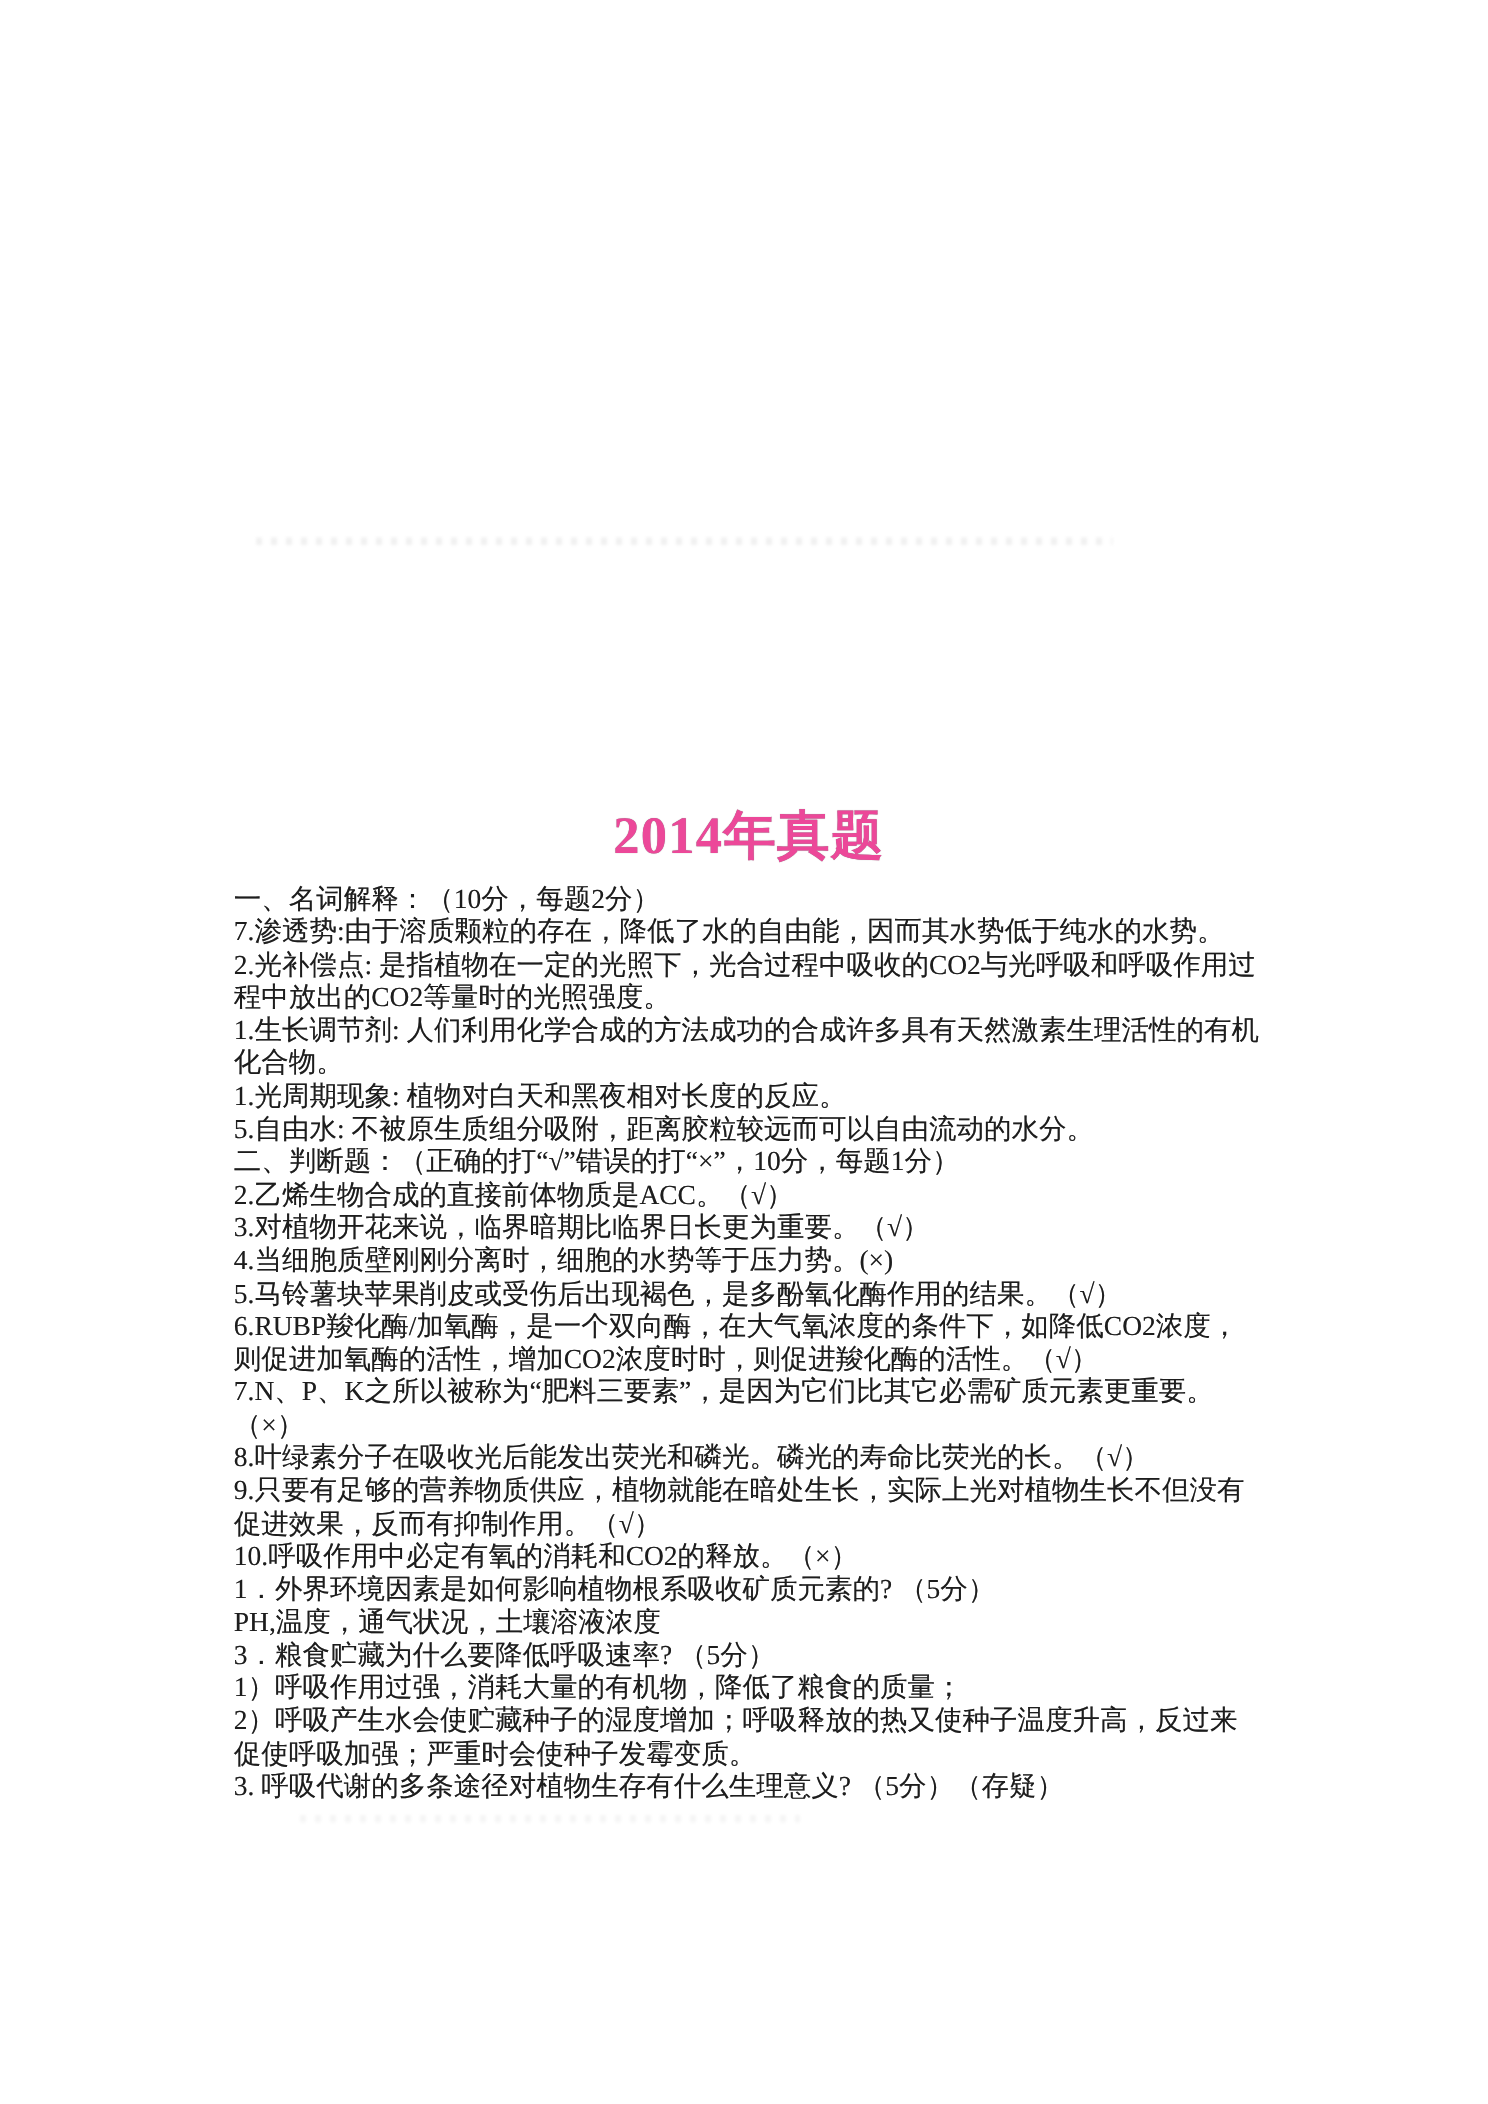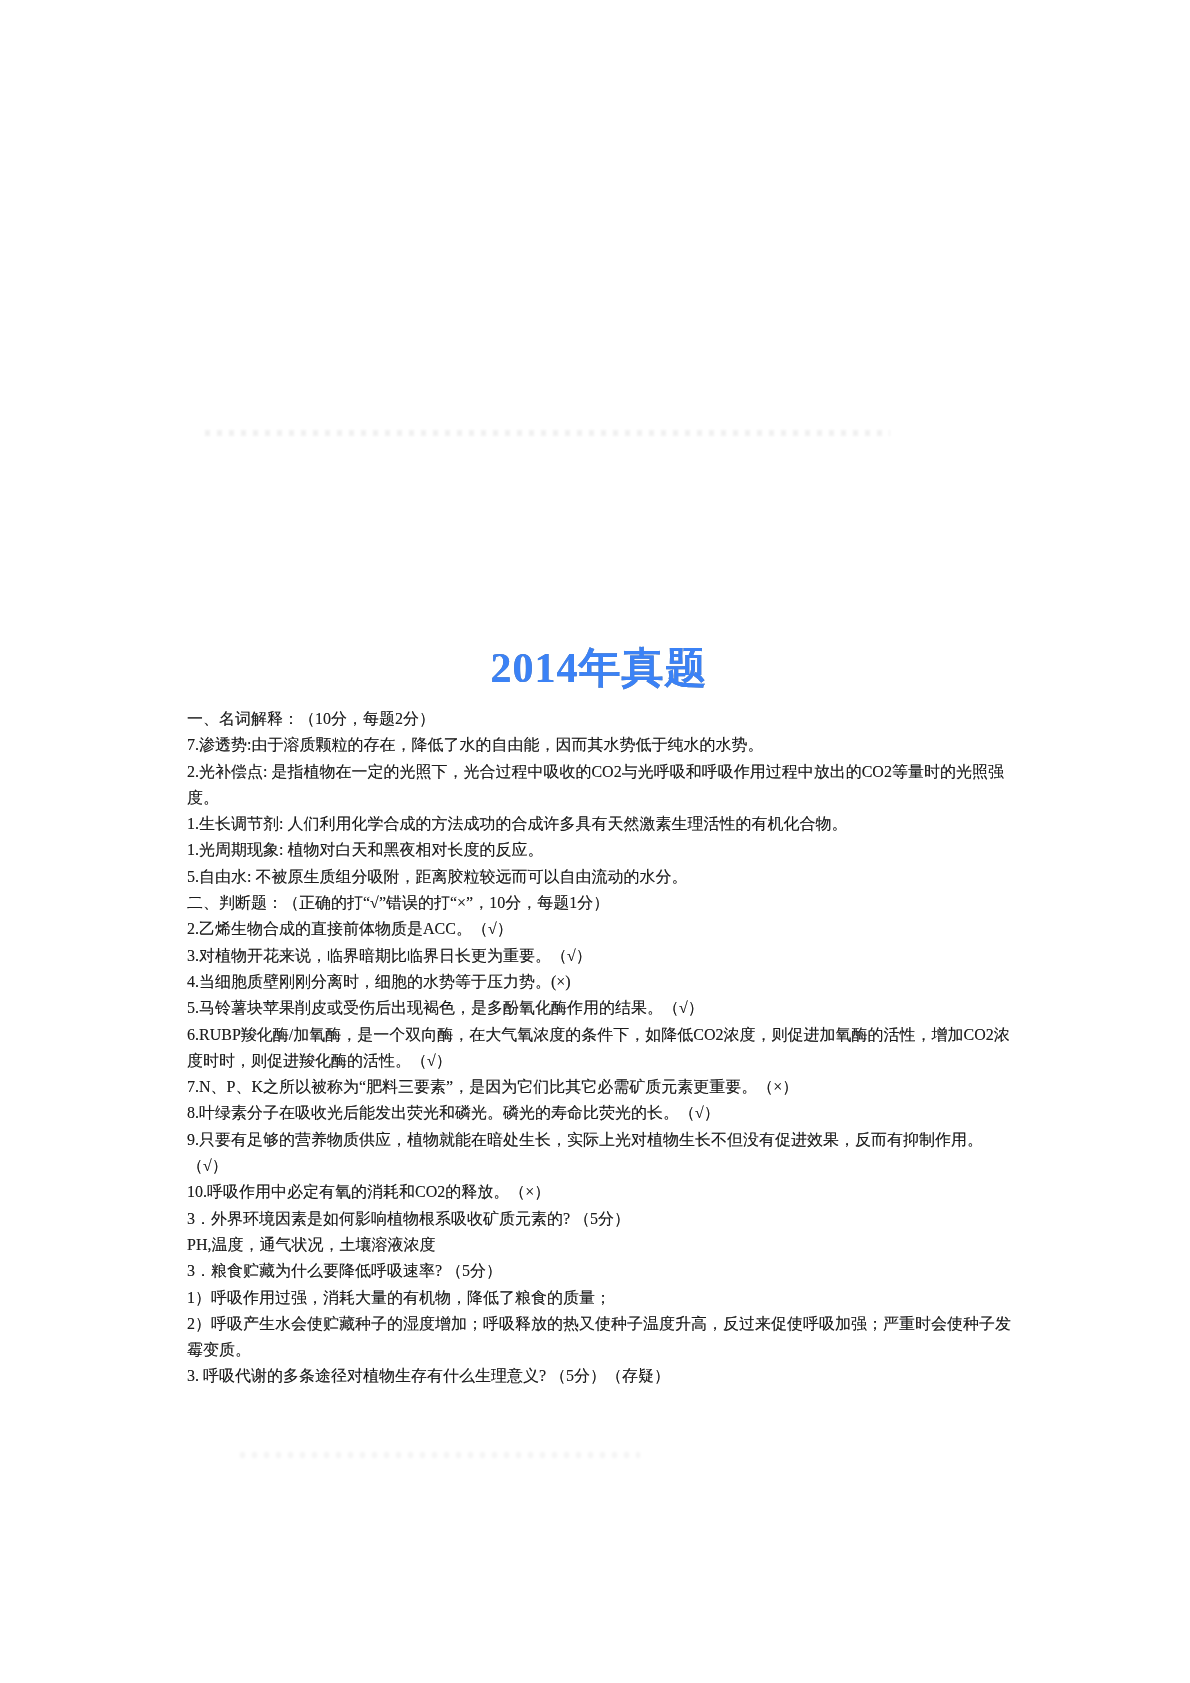--- a/index.html
+++ b/index.html
@@ -40,26 +40,26 @@
     left: 187px;
     top: 640px;
     width: 824px;
   }
   .title {
     margin: 0 0 10px 0;
     text-align: center;
     font-size: 42px;
     font-weight: 700;
     letter-spacing: 1px;
-    color: #3b82f6;
+    color: #ec4899;
     text-shadow: 0 0 0.6px rgba(0,0,0,0.55);
   }
   .line {
     margin: 0;
-    font-size: 16px;
+    font-size: 22px;
     line-height: 26.3px;
     color: var(--text-color);
     text-shadow: 0 0 0.5px rgba(0,0,0,0.45);
     word-break: break-all;
   }
 </style>
 </head>
 <body>
 
 <div class="page">
@@ -77,21 +77,21 @@
         <p class="line heading">二、判断题：（正确的打“√”错误的打“×”，10分，每题1分）</p>
         <p class="line">2.乙烯生物合成的直接前体物质是ACC。（√）</p>
         <p class="line">3.对植物开花来说，临界暗期比临界日长更为重要。（√）</p>
         <p class="line">4.当细胞质壁刚刚分离时，细胞的水势等于压力势。(×)</p>
         <p class="line">5.马铃薯块苹果削皮或受伤后出现褐色，是多酚氧化酶作用的结果。（√）</p>
         <p class="line">6.RUBP羧化酶/加氧酶，是一个双向酶，在大气氧浓度的条件下，如降低CO2浓度，则促进加氧酶的活性，增加CO2浓度时时，则促进羧化酶的活性。（√）</p>
         <p class="line">7.N、P、K之所以被称为“肥料三要素”，是因为它们比其它必需矿质元素更重要。（×）</p>
         <p class="line">8.叶绿素分子在吸收光后能发出荧光和磷光。磷光的寿命比荧光的长。（√）</p>
         <p class="line">9.只要有足够的营养物质供应，植物就能在暗处生长，实际上光对植物生长不但没有促进效果，反而有抑制作用。（√）</p>
         <p class="line">10.呼吸作用中必定有氧的消耗和CO2的释放。（×）</p>
-        <p class="line">3．外界环境因素是如何影响植物根系吸收矿质元素的? （5分）</p>
+        <p class="line">1．外界环境因素是如何影响植物根系吸收矿质元素的? （5分）</p>
         <p class="line">PH,温度，通气状况，土壤溶液浓度</p>
         <p class="line">3．粮食贮藏为什么要降低呼吸速率? （5分）</p>
         <p class="line">1）呼吸作用过强，消耗大量的有机物，降低了粮食的质量；</p>
         <p class="line">2）呼吸产生水会使贮藏种子的湿度增加；呼吸释放的热又使种子温度升高，反过来促使呼吸加强；严重时会使种子发霉变质。</p>
         <p class="line">3. 呼吸代谢的多条途径对植物生存有什么生理意义? （5分）（存疑）</p>
       </div>
   </div>
 
   <div class="artifact artifact-bottom"></div>
 </div>

